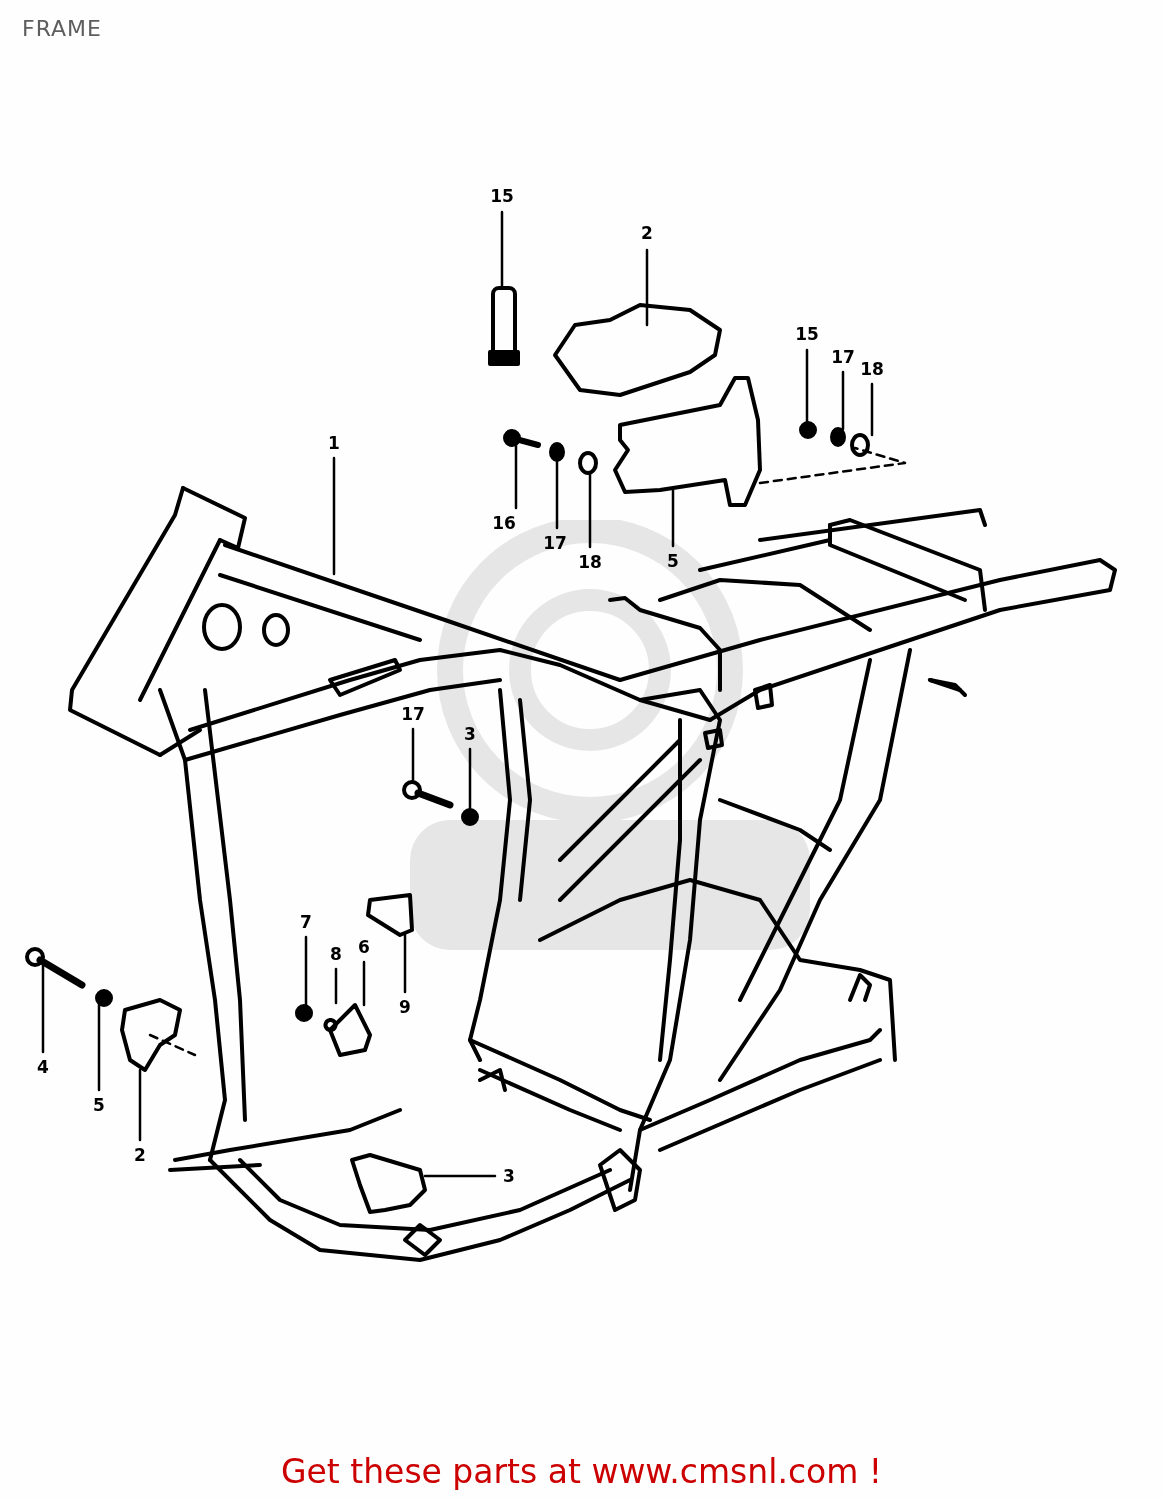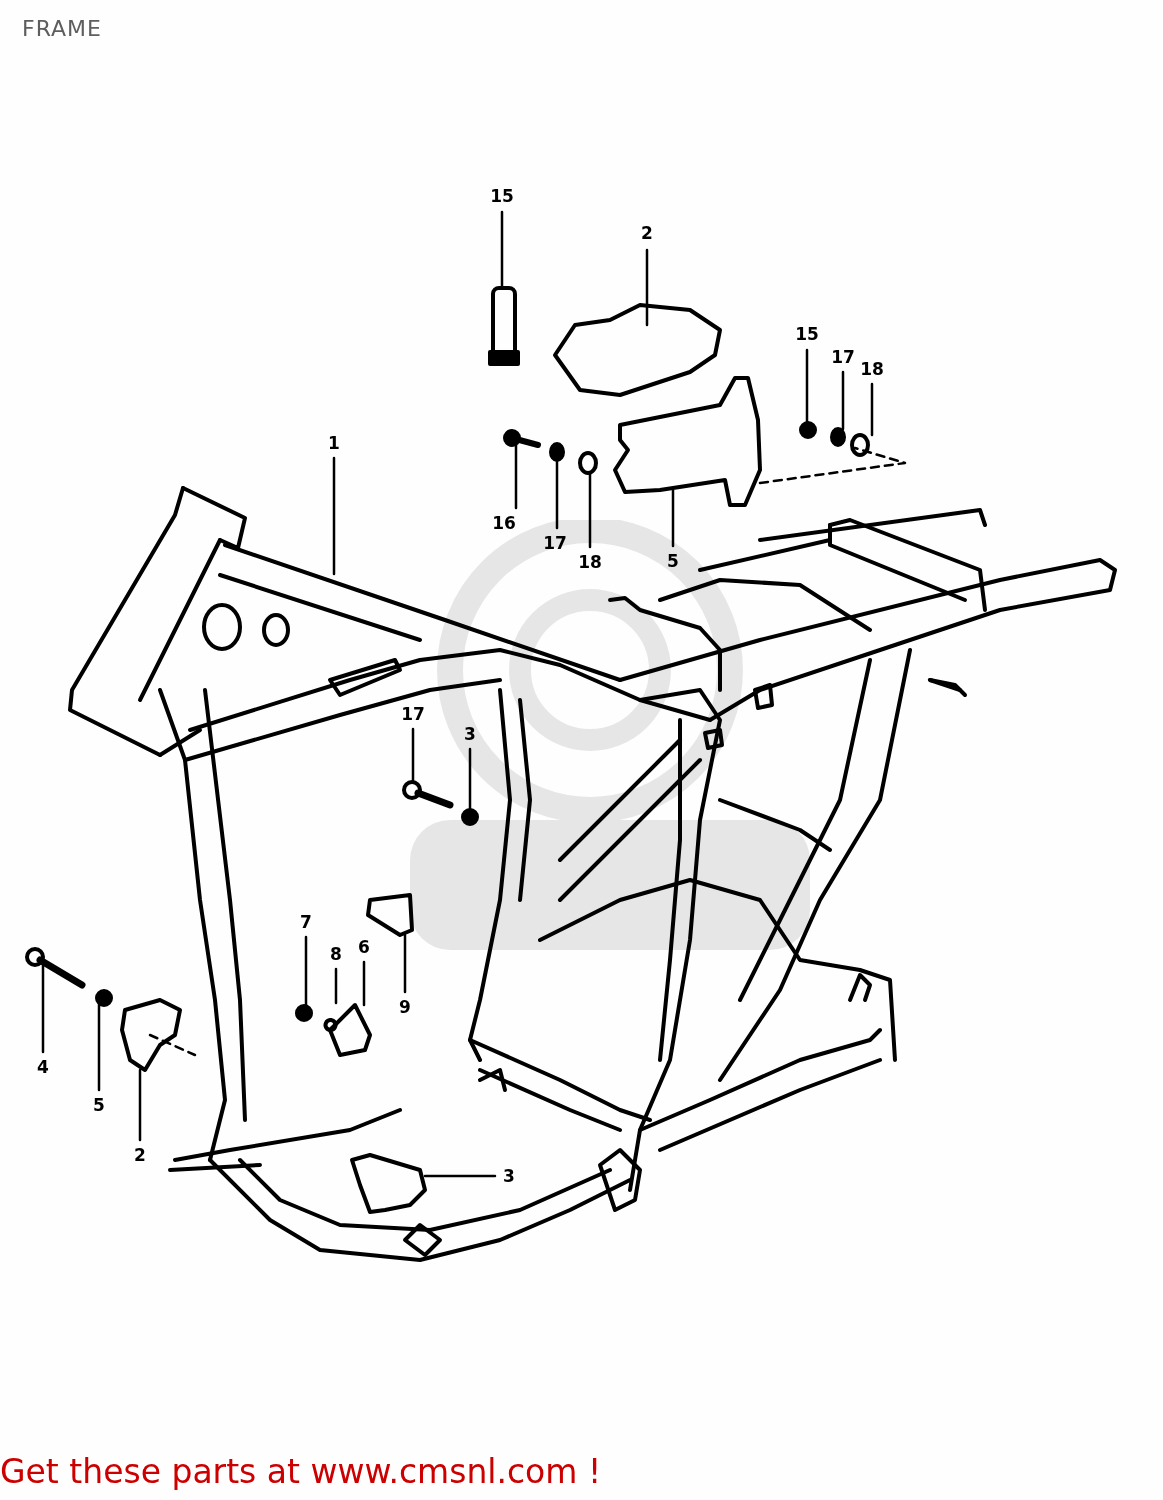--- a/index.html
+++ b/index.html
@@ -4,21 +4,21 @@
 <style>
   html, body { margin: 0; padding: 0; background: #fdfefd; }
   body { width: 1163px; height: 1500px; position: relative; overflow: hidden;
          font-family: "DejaVu Sans", sans-serif; }
   .title { position: absolute; left: 22px; top: 16px; font-size: 22px; color: #5e5e5e;
            letter-spacing: 1px; }
   .diagram { position: absolute; left: 0; top: 0; width: 1163px; height: 1500px; }
   .callout { position: absolute; font-family: "DejaVu Sans", sans-serif; font-weight: bold;
              font-size: 17px; color: #000; transform: translate(-50%, -50%); white-space: nowrap; }
   .watermark { position: absolute; left: 390px; top: 520px; width: 440px; height: 460px; opacity: 0.09; }
-  .footer { position: absolute; left: 0; width: 1163px; top: 1452px; text-align: left;
+  .footer { position: absolute; left: 0; width: 1163px; top: 1452px; text-align: center;
             font-size: 33px; color: #cc0000; }
   .footer a { color: #cc0000; text-decoration: none; }
 </style>
 </head>
 <body>
 
 <div class="title">FRAME</div>
 
 <svg class="watermark" viewBox="0 0 440 460">
   <circle cx="200" cy="150" r="140" fill="none" stroke="#000" stroke-width="26"></circle>

